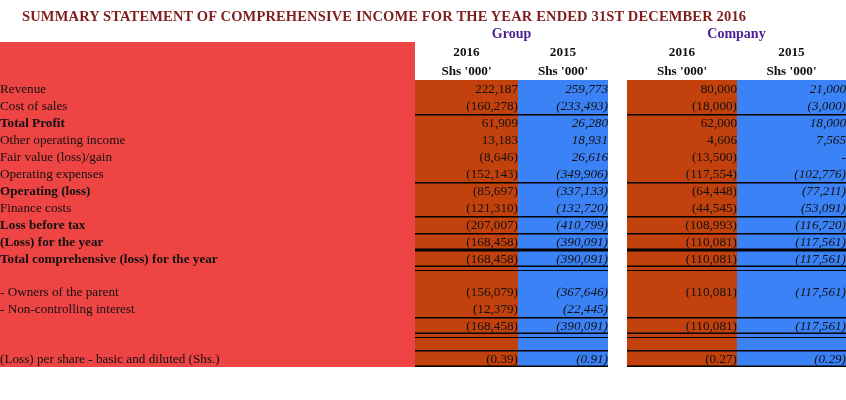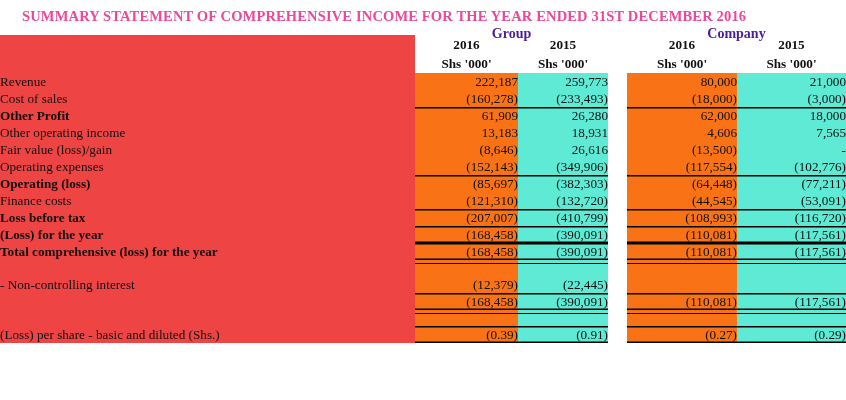--- a/index.html
+++ b/index.html
@@ -17,42 +17,42 @@
   }
 
   
   #doc-title {
     position: absolute;
     left: 22px;
     top: 8px;
     font-size: 14.5px;
     font-weight: bold;
     letter-spacing: 0.15px;
-    color: #ec4899;
+    color: #7f1d1d;
     white-space: nowrap;
   }
 
   
   .super-head {
     position: absolute;
     top: 26px;
     font-size: 14px;
     font-weight: bold;
     color: #4c1d95;
     text-align: center;
     white-space: nowrap;
   }
   #super-head-group   { left: 415px; width: 193px; }
   #super-head-company { left: 627px; width: 219px; }
 
   
   #statement-table {
     position: absolute;
     left: 0;
-    top: 35px;
+    top: 42px;
     width: 846px;
     border-collapse: collapse;
     table-layout: fixed;
     font-size: 13.2px;
     padding-left: 46px;
   }
   #statement-table col.c-label { width: 415px; }
   #statement-table col.c-g16   { width: 103px; }
   #statement-table col.c-g15   { width: 90px;  }
   #statement-table col.c-gap   { width: 19px;  }
@@ -82,22 +82,22 @@
   td.label.indent { padding-left: 46px; }
 
   
   td.num {
     text-align: right;
     padding-right: 7px;
     white-space: nowrap;
     font-variant-numeric: lining-nums;
   }
   
-  td.tint-a { background: #f97316; }  
-  td.tint-b { background: #5eead4; }  
+  td.tint-a { background: #c2410c; }  
+  td.tint-b { background: #3b82f6; font-style: italic; }  
   td.gapcell { background: #ffffff; }
 
   
   th.band-head {
     text-align: center;
     font-weight: bold;
     font-size: 13.2px;
     white-space: nowrap;
   }
 
@@ -167,21 +167,21 @@
       </tr>
       <tr class="data-row">
         <td class="label">Cost of sales</td>
         <td class="num tint-a">(160,278)</td>
         <td class="num tint-b">(233,493)</td>
         <td class="gapcell"></td>
         <td class="num tint-a">(18,000)</td>
         <td class="num tint-b">(3,000)</td>
       </tr>
       <tr class="data-row">
-        <td class="label bold">Other Profit</td>
+        <td class="label bold">Total Profit</td>
         <td class="num tint-a rule-top">61,909</td>
         <td class="num tint-b rule-top">26,280</td>
         <td class="gapcell"></td>
         <td class="num tint-a rule-top">62,000</td>
         <td class="num tint-b rule-top">18,000</td>
       </tr>
       <tr class="data-row">
         <td class="label">Other operating income</td>
         <td class="num tint-a">13,183</td>
         <td class="num tint-b">18,931</td>
@@ -201,21 +201,21 @@
         <td class="label">Operating expenses</td>
         <td class="num tint-a">(152,143)</td>
         <td class="num tint-b">(349,906)</td>
         <td class="gapcell"></td>
         <td class="num tint-a">(117,554)</td>
         <td class="num tint-b">(102,776)</td>
       </tr>
       <tr class="data-row">
         <td class="label bold">Operating (loss)</td>
         <td class="num tint-a rule-top">(85,697)</td>
-        <td class="num tint-b rule-top">(382,303)</td>
+        <td class="num tint-b rule-top">(337,133)</td>
         <td class="gapcell"></td>
         <td class="num tint-a rule-top">(64,448)</td>
         <td class="num tint-b rule-top">(77,211)</td>
       </tr>
       <tr class="data-row">
         <td class="label">Finance costs</td>
         <td class="num tint-a">(121,310)</td>
         <td class="num tint-b">(132,720)</td>
         <td class="gapcell"></td>
         <td class="num tint-a">(44,545)</td>
@@ -247,20 +247,28 @@
       </tr>
       <tr class="spacer-row">
         <td class="label"></td>
         <td class="num tint-a"></td>
         <td class="num tint-b"></td>
         <td class="gapcell"></td>
         <td class="num tint-a"></td>
         <td class="num tint-b"></td>
       </tr>
       <tr class="data-row">
+        <td class="label indent">-  Owners of the parent</td>
+        <td class="num tint-a">(156,079)</td>
+        <td class="num tint-b">(367,646)</td>
+        <td class="gapcell"></td>
+        <td class="num tint-a">(110,081)</td>
+        <td class="num tint-b">(117,561)</td>
+      </tr>
+      <tr class="data-row">
         <td class="label indent">-  Non-controlling interest</td>
         <td class="num tint-a">(12,379)</td>
         <td class="num tint-b">(22,445)</td>
         <td class="gapcell"></td>
         <td class="num tint-a"></td>
         <td class="num tint-b"></td>
       </tr>
       <tr class="data-row">
         <td class="label"></td>
         <td class="num tint-a rule-double-bottom">(168,458)</td>

